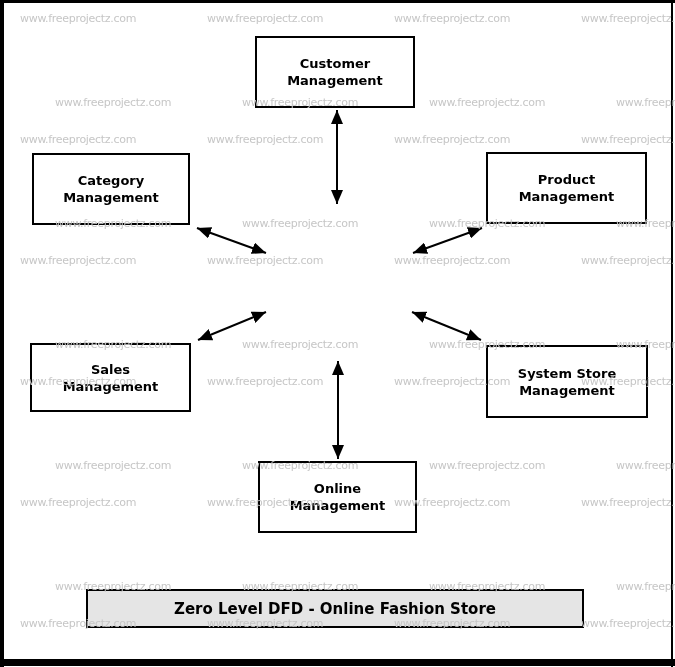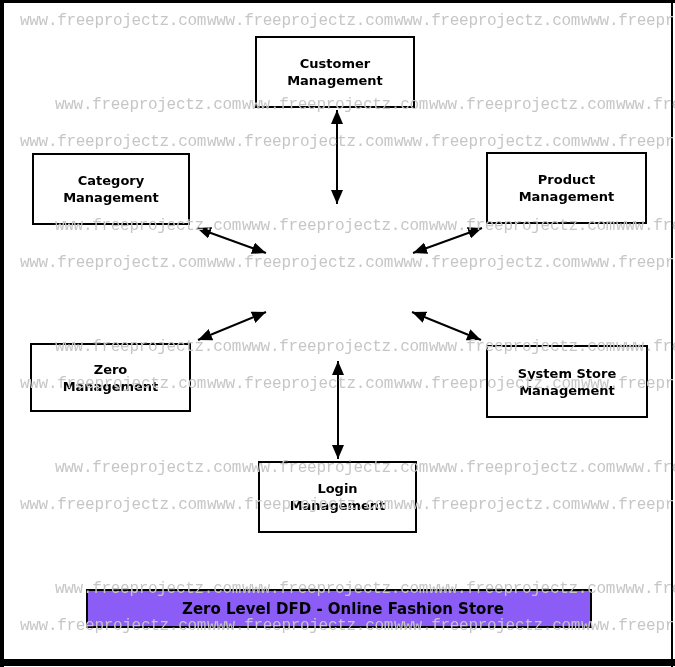--- a/index.html
+++ b/index.html
@@ -26,27 +26,27 @@
   #box-sales{left:30px;top:343px;width:157px;height:65px;}
   #box-systemuser{left:486px;top:345px;width:158px;height:69px;}
   #box-login{left:258px;top:461px;width:155px;height:68px;}
 
   
   .center-circle{position:absolute;left:260px;top:203px;width:154px;height:154px;border:2px solid #000;
         border-radius:50%;display:flex;flex-direction:column;justify-content:center;align-items:center;
         text-align:center;font-weight:bold;font-size:15px;line-height:18px;color:#000;z-index:2;}
 
   
-  .title-box{position:absolute;left:86px;top:589px;width:494px;height:35px;border:2px solid #000;background:#8b5cf6;
+  .title-box{position:absolute;left:86px;top:589px;width:494px;height:35px;border:2px solid #000;background:#e5e5e5;
         display:flex;justify-content:center;align-items:center;text-align:center;
-        font-weight:bold;font-size:15px;color:#000;z-index:2;padding-left:8px;}
+        font-weight:bold;font-size:15px;color:#000;z-index:2;}
 
   
   .wm-layer{position:absolute;left:0;top:0;width:675px;height:667px;z-index:4;pointer-events:none;}
-  .wm{position:absolute;font-size:16px;letter-spacing:-0.3px;white-space:nowrap;font-weight:normal;font-family:Liberation Mono, monospace;}
+  .wm{position:absolute;font-size:11px;letter-spacing:-0.3px;white-space:nowrap;font-weight:normal;}
   .line{display:block;}
 </style>
 </head>
 <body>
 
 <div class="canvas">
 
   <div class="frame frame-left"></div>
   <div class="frame frame-top"></div>
   <div class="frame frame-bottom"></div>
@@ -75,31 +75,31 @@
     <span class="line">Category</span>
     <span class="line">Management</span>
   </div>
 
   <div class="pbox" id="box-category">
     <span class="line">Product</span>
     <span class="line">Management</span>
   </div>
 
   <div class="pbox" id="box-sales">
-    <span class="line">Zero</span>
+    <span class="line">Sales</span>
     <span class="line">Management</span>
   </div>
 
   <div class="pbox" id="box-systemuser">
     <span class="line">System Store</span>
     <span class="line">Management</span>
   </div>
 
   <div class="pbox" id="box-login">
-    <span class="line">Login</span>
+    <span class="line">Online</span>
     <span class="line">Management</span>
   </div>
 
 
   <div class="title-box">
     <span>Zero Level DFD - Online Fashion Store</span>
   </div>
 
   <div class="wm-layer">
       <span class="wm" style="left: 20px; top: 12px; color: rgb(198, 198, 198);">www.freeprojectz.com</span>

